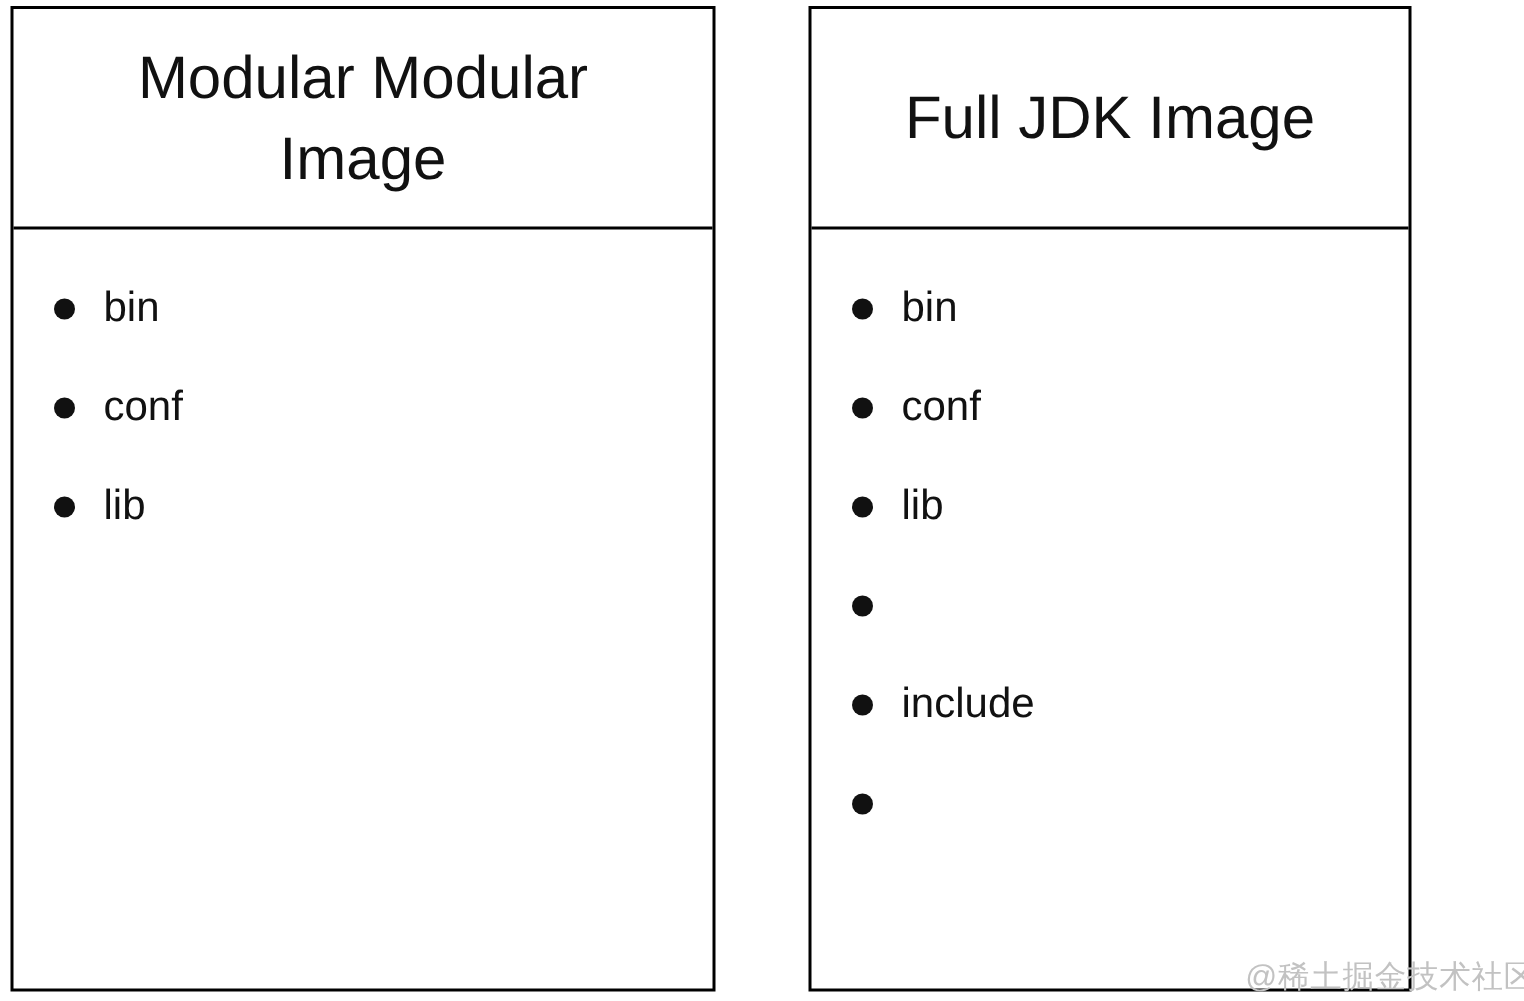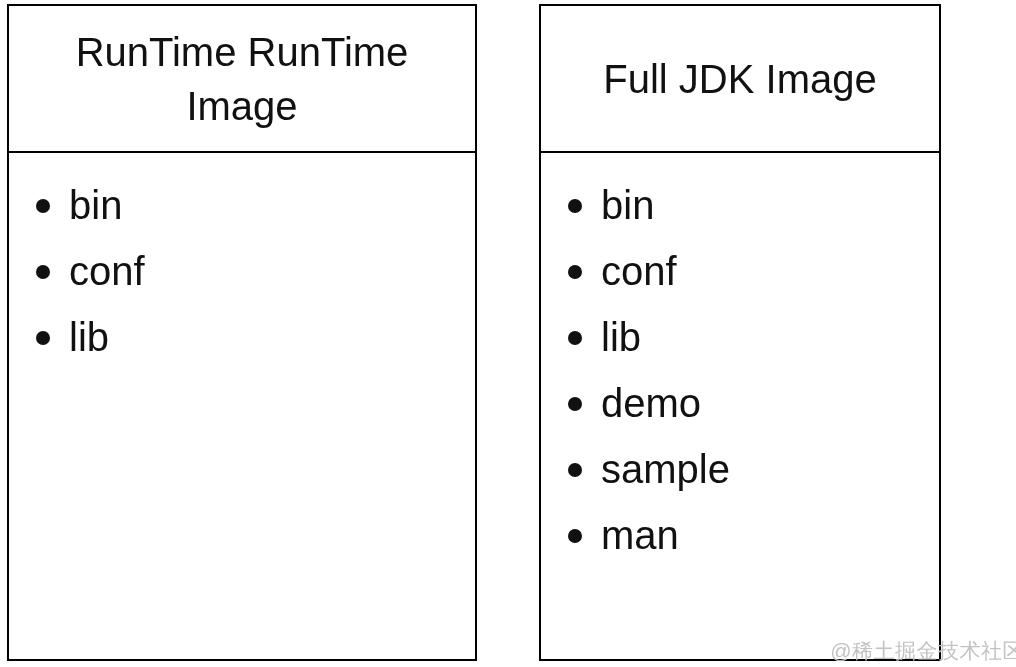--- a/index.html
+++ b/index.html
@@ -53,42 +53,42 @@
   .bullet {
     width: 14px;
     height: 14px;
     border-radius: 50%;
     background: #111111;
     flex: 0 0 auto;
     margin-right: 19px;
     margin-top: 2px;
   }
   .li-text {
-    font-size: 40px;
+    font-size: 28px;
     color: #111111;
     line-height: 1;
   }
   .watermark {
     position: absolute;
     right: -8px;
     bottom: 2px;
     font-size: 21px;
     color: #c2c2c2;
     letter-spacing: 0.5px;
     white-space: nowrap;
   }
 </style>
 </head>
 <body>
 
 <div class="canvas">
 
   <div class="dbox left">
     <div class="dbox-header">
-      <div class="dbox-title">RunTime RunTime Image</div>
+      <div class="dbox-title">Modular Modular Image</div>
     </div>
     <div class="dbox-list">
       <div class="li">
         <span class="bullet"></span>
         <span class="li-text">bin</span>
       </div>
       <div class="li">
         <span class="bullet"></span>
         <span class="li-text">conf</span>
       </div>
@@ -111,28 +111,26 @@
       <div class="li">
         <span class="bullet"></span>
         <span class="li-text">conf</span>
       </div>
       <div class="li">
         <span class="bullet"></span>
         <span class="li-text">lib</span>
       </div>
       <div class="li">
         <span class="bullet"></span>
-        <span class="li-text">demo</span>
       </div>
       <div class="li">
         <span class="bullet"></span>
-        <span class="li-text">sample</span>
+        <span class="li-text">include</span>
       </div>
       <div class="li">
         <span class="bullet"></span>
-        <span class="li-text">man</span>
       </div>
     </div>
   </div>
 
   <div class="watermark">@稀土掘金技术社区</div>
 
 </div>
 
 </body></html>

